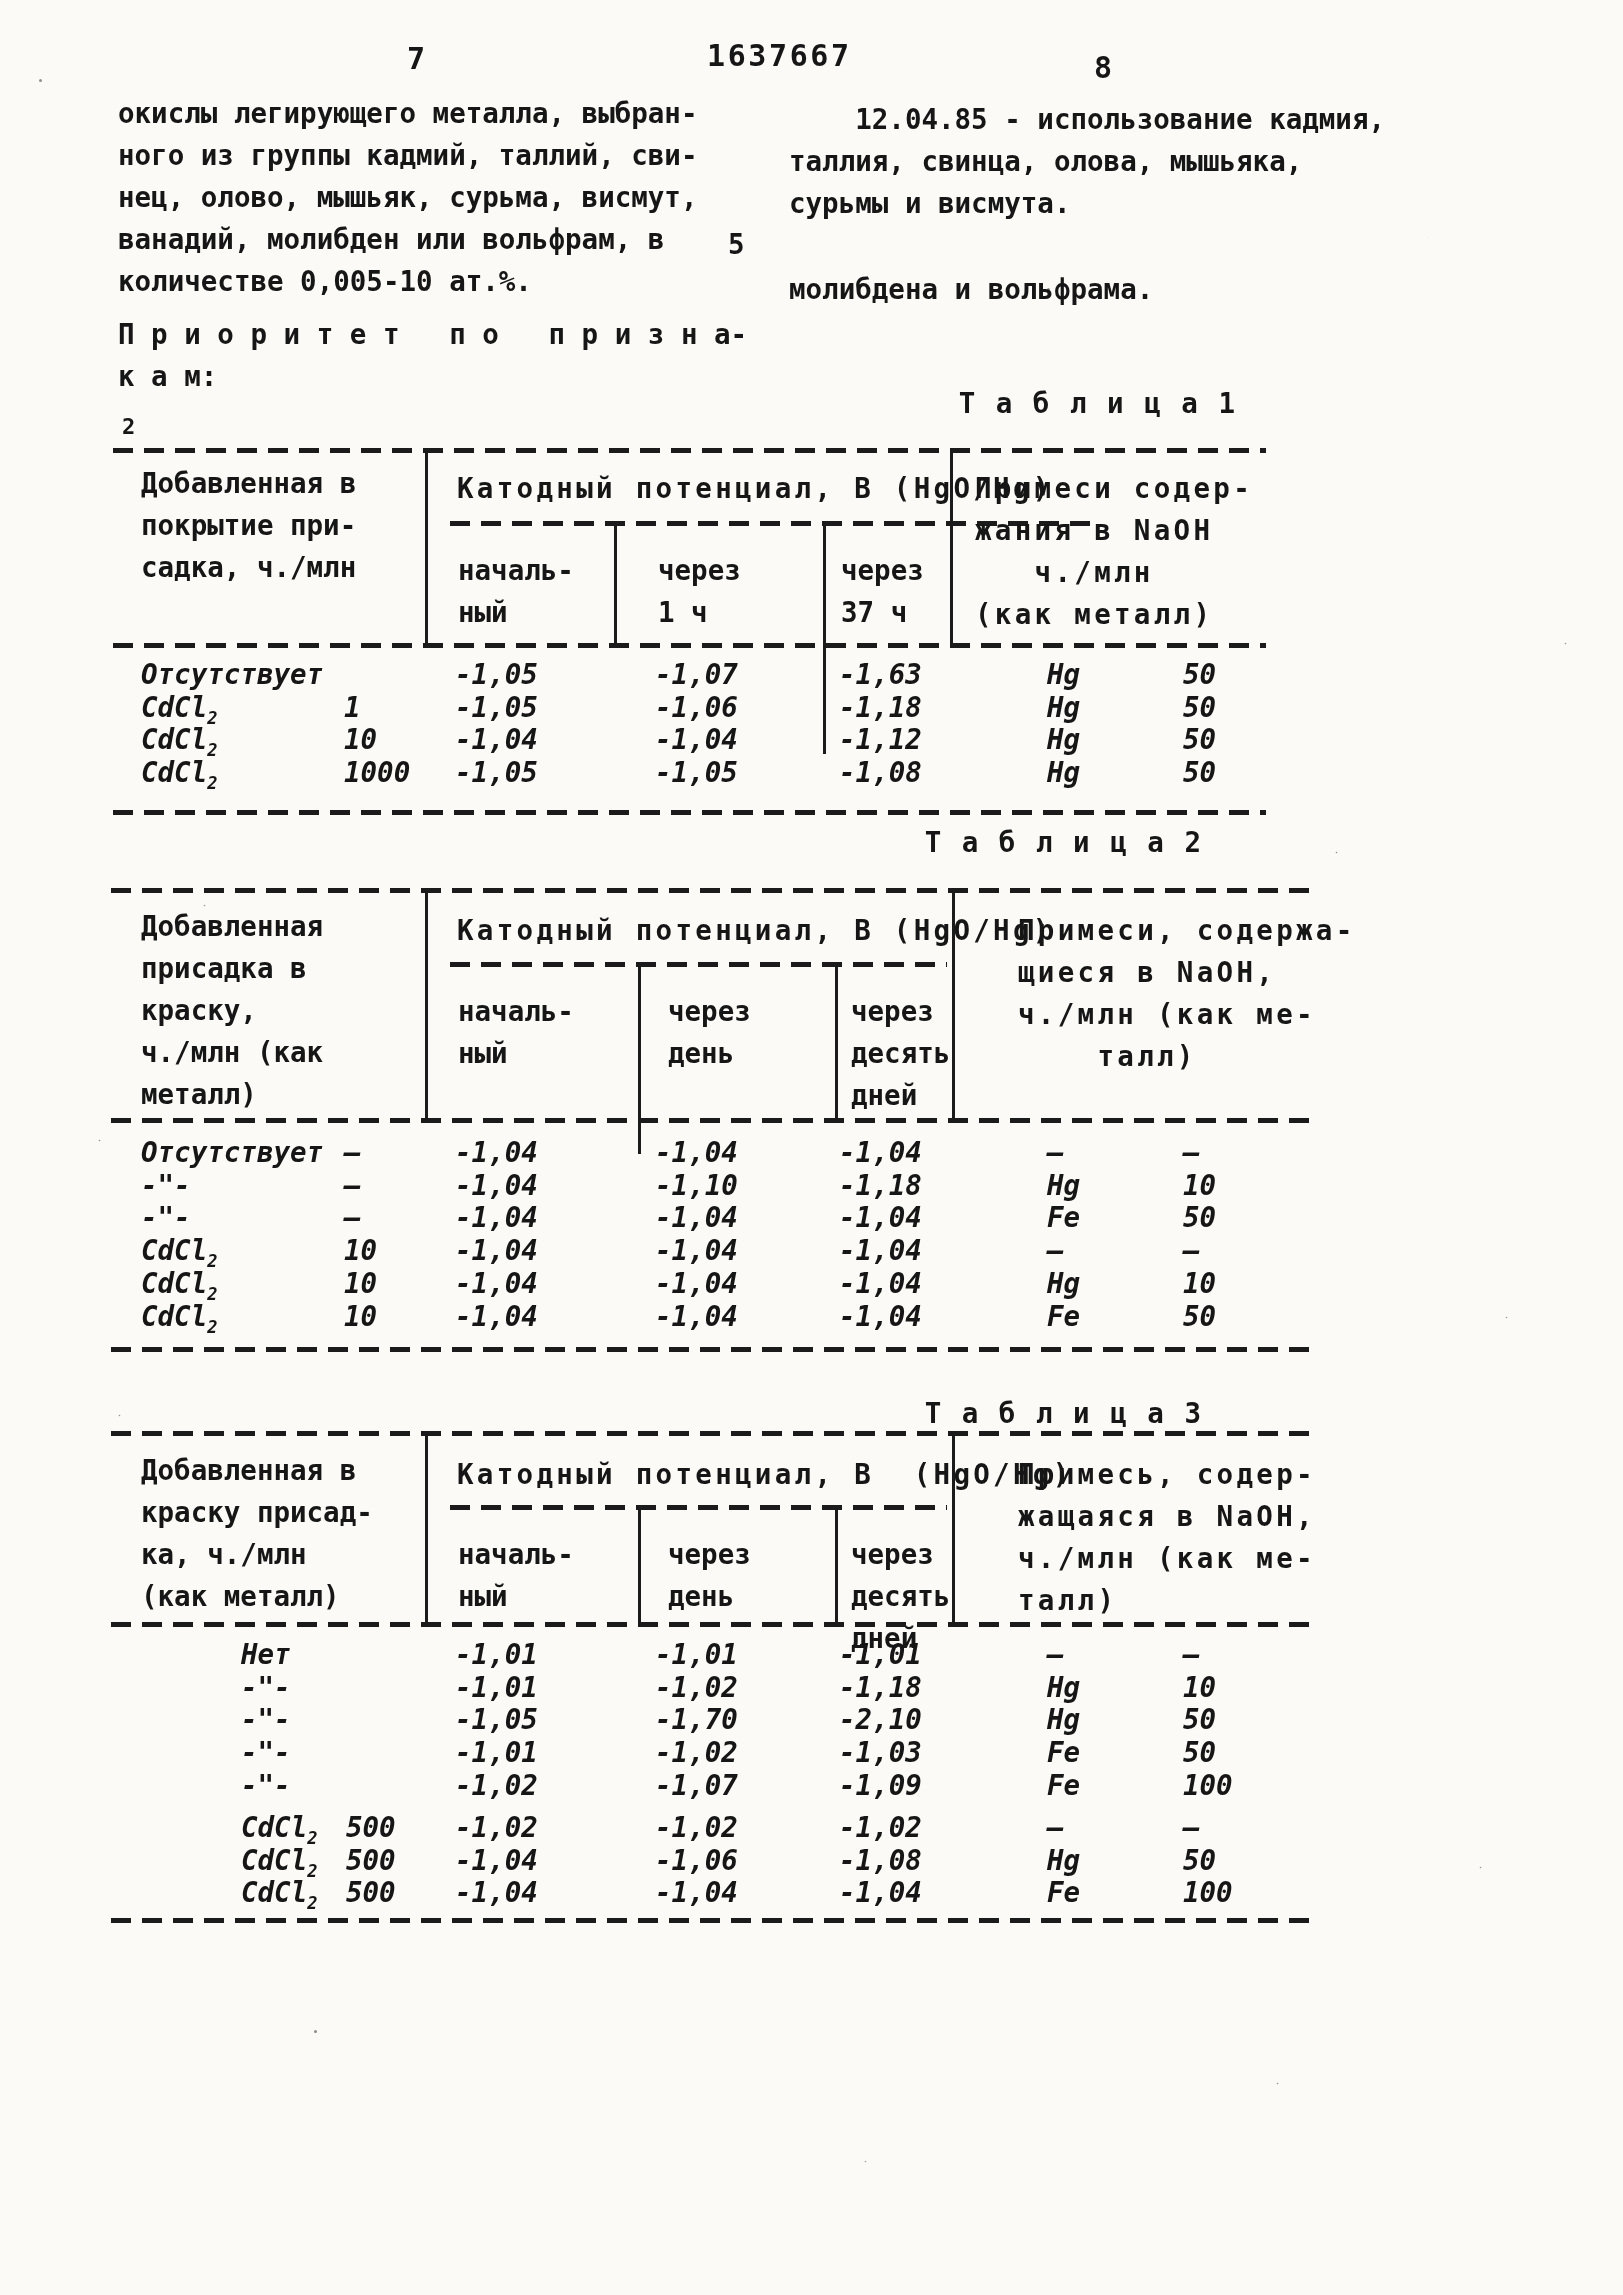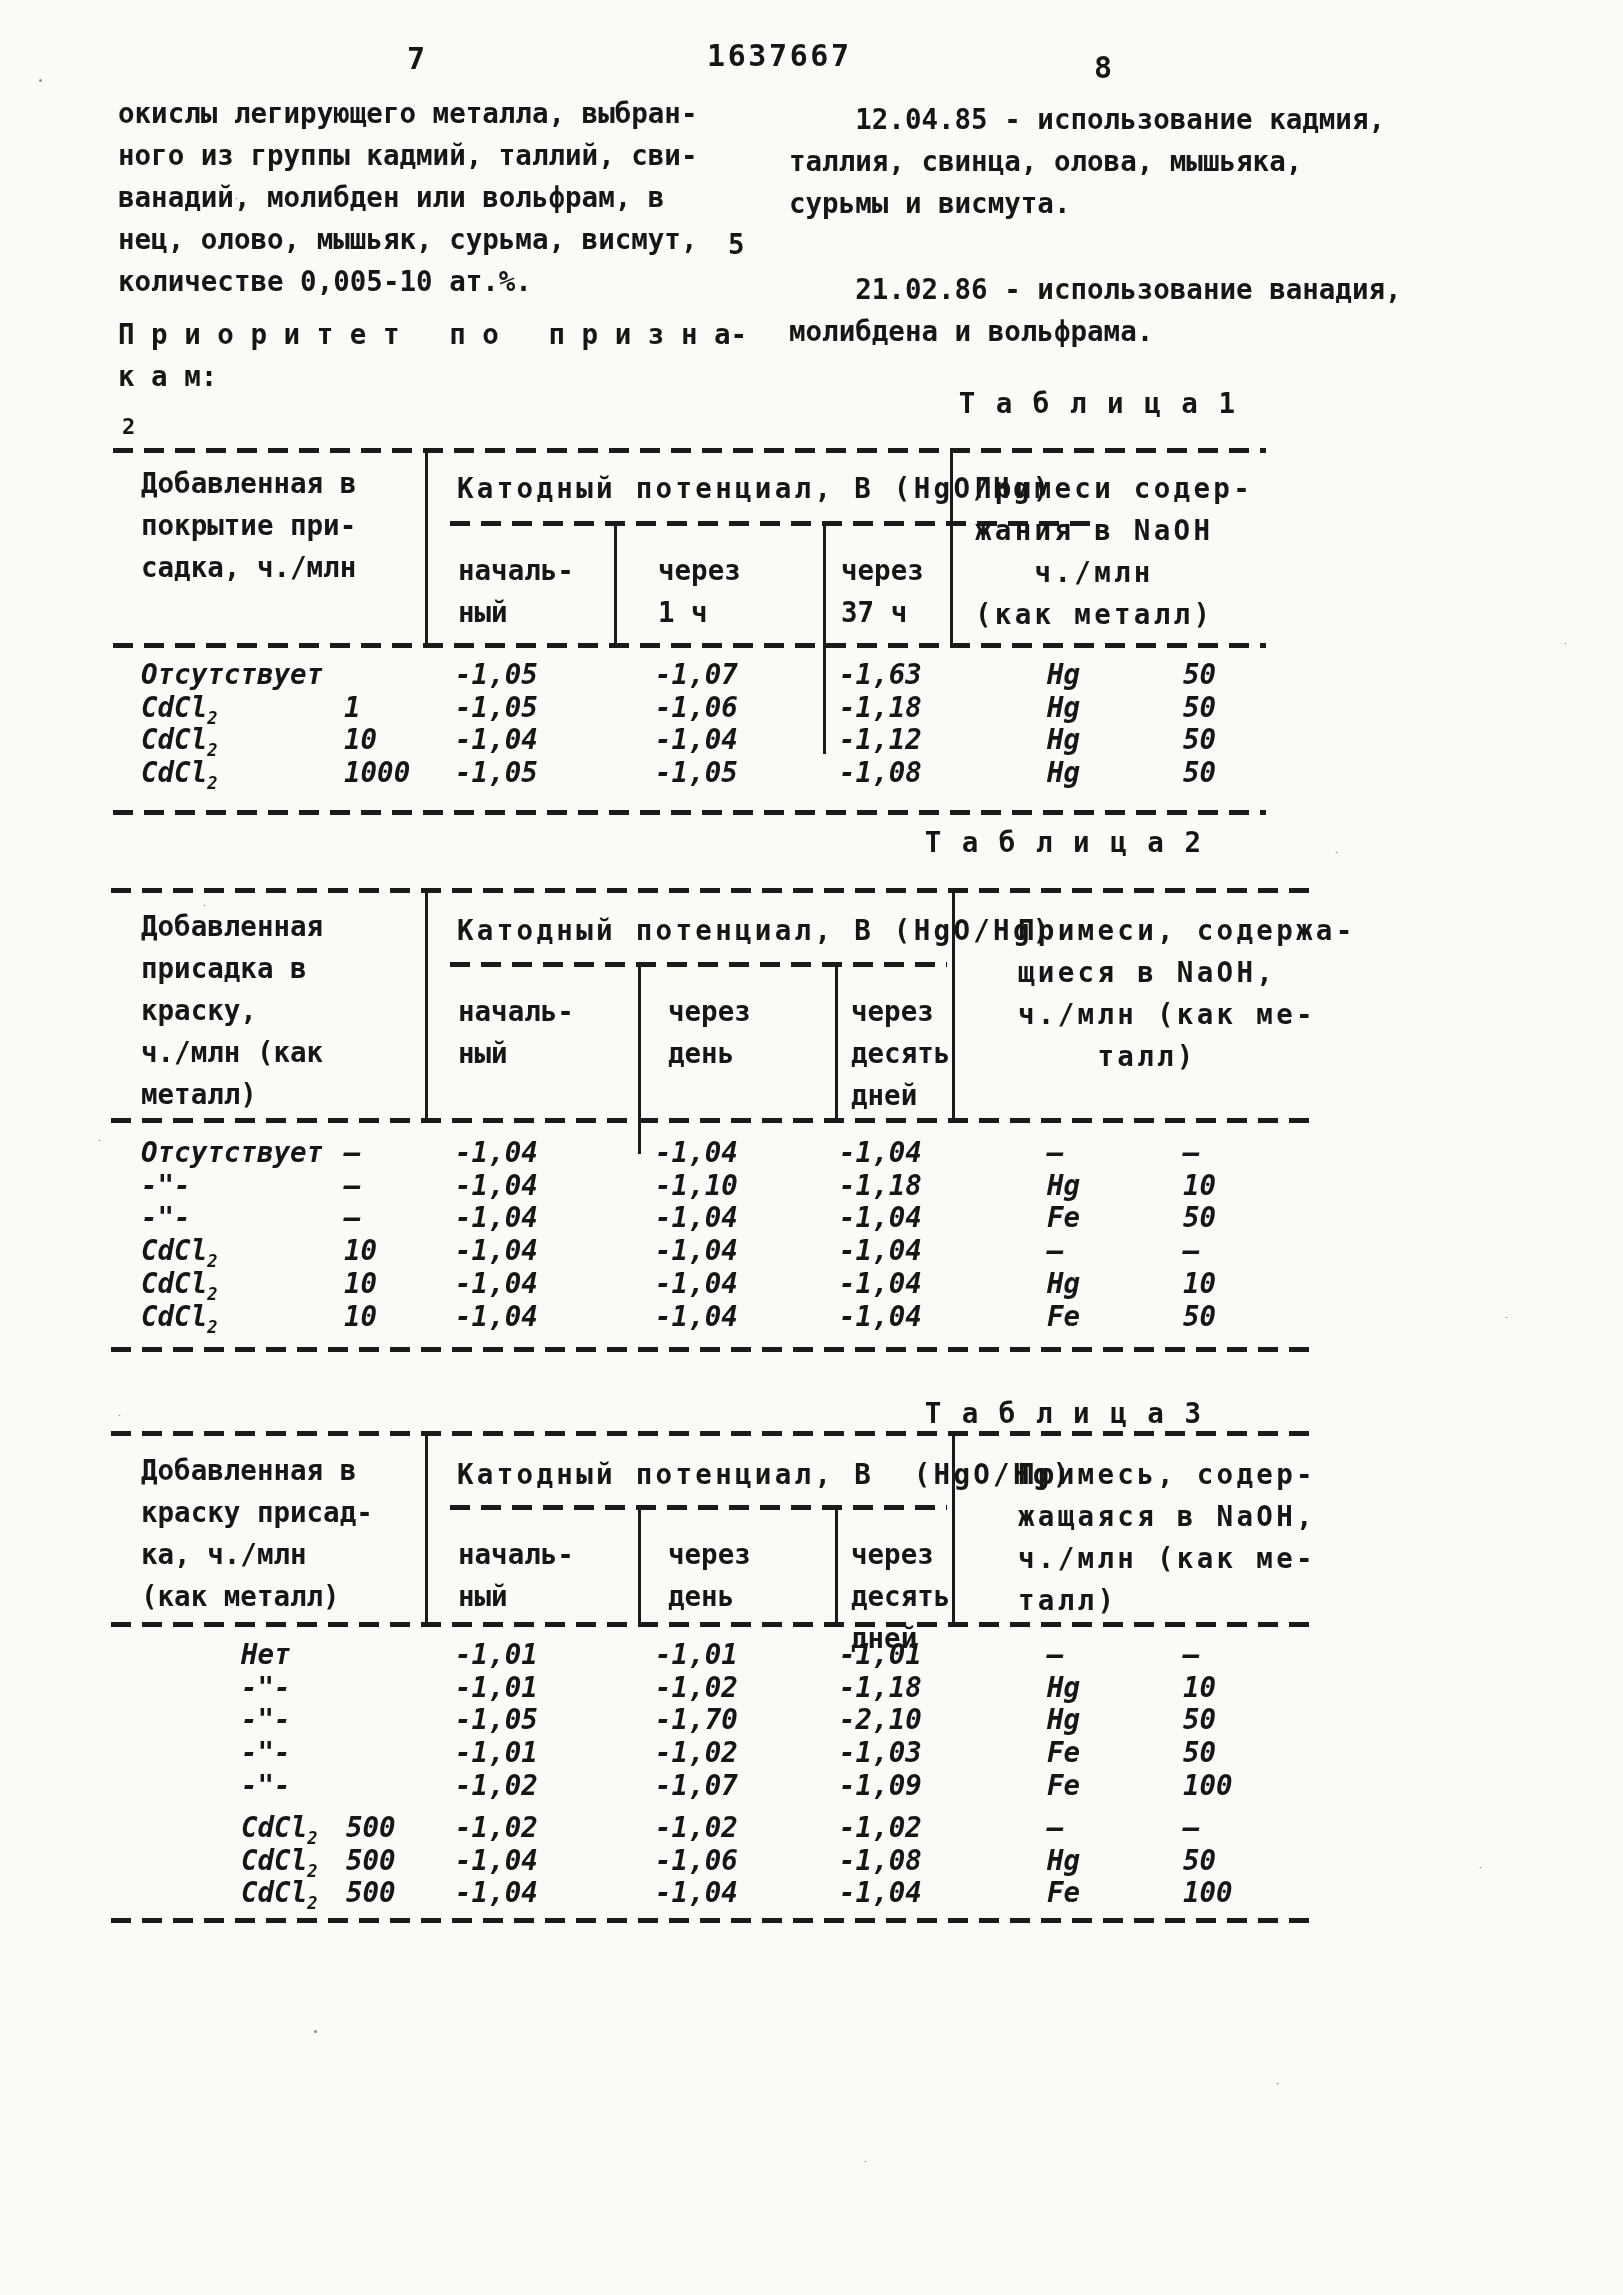--- a/index.html
+++ b/index.html
@@ -44,26 +44,26 @@
 </style>
 </head>
 <body>
 
 <div class="abs speck" style="left:39px;top:79px"></div>
 
 <div class="abs txt pagenum" style="left:407px;top:38px">7</div>
 <div class="abs txt pagenum" style="left:707px;top:35px;letter-spacing:2.6px">1637667</div>
 <div class="abs txt pagenum" style="left:1094px;top:47px">8</div>
 
-<div class="abs txt" style="left:118px;top:92px"><div class="tline">окислы легирующего металла, выбран-</div><div class="tline">ного из группы кадмий, таллий, сви-</div><div class="tline">ванадий, молибден или вольфрам, в</div><div class="tline">нец, олово, мышьяк, сурьма, висмут,</div><div class="tline">количестве 0,005-10 ат.%.</div></div>
+<div class="abs txt" style="left:118px;top:92px"><div class="tline">окислы легирующего металла, выбран-</div><div class="tline">ного из группы кадмий, таллий, сви-</div><div class="tline">нец, олово, мышьяк, сурьма, висмут,</div><div class="tline">ванадий, молибден или вольфрам, в</div><div class="tline">количестве 0,005-10 ат.%.</div></div>
 <div class="abs txt" style="left:118px;top:313px">П р и о р и т е т   п о   п р и з н а-</div>
 <div class="abs txt" style="left:118px;top:355px">к а м:</div>
 
 <div class="abs txt" style="left:789px;top:98px"><div class="tline">    12.04.85 - использование кадмия,</div><div class="tline">таллия, свинца, олова, мышьяка,</div><div class="tline">сурьмы и висмута.</div></div>
-<div class="abs txt" style="left:789px;top:268px"><div class="tline">    21.02.86 - использование ванадия,</div><div class="tline">молибдена и вольфрама.</div></div>
+<div class="abs txt" style="left:789px;top:268px"><div class="tline">молибдена и вольфрама.</div></div>
 
 <div class="abs txt" style="left:728px;top:223px">5</div>
 
 <div class="abs mark" style="left:122px;top:414px">2</div>
 
 <div class="abs ttitle" style="left:897px;top:387px">Т а б л и ц а 1</div>
 
 <div class="abs hdash" style="left:113px;top:448px;width:1153px"></div>
 <div class="abs txt" style="left:141px;top:462px"><div class="tline">Добавленная в</div><div class="tline">покрытие при-</div><div class="tline">садка, ч./млн</div></div>
 <div class="abs vline" style="left:425px;top:450px;height:195px"></div>

